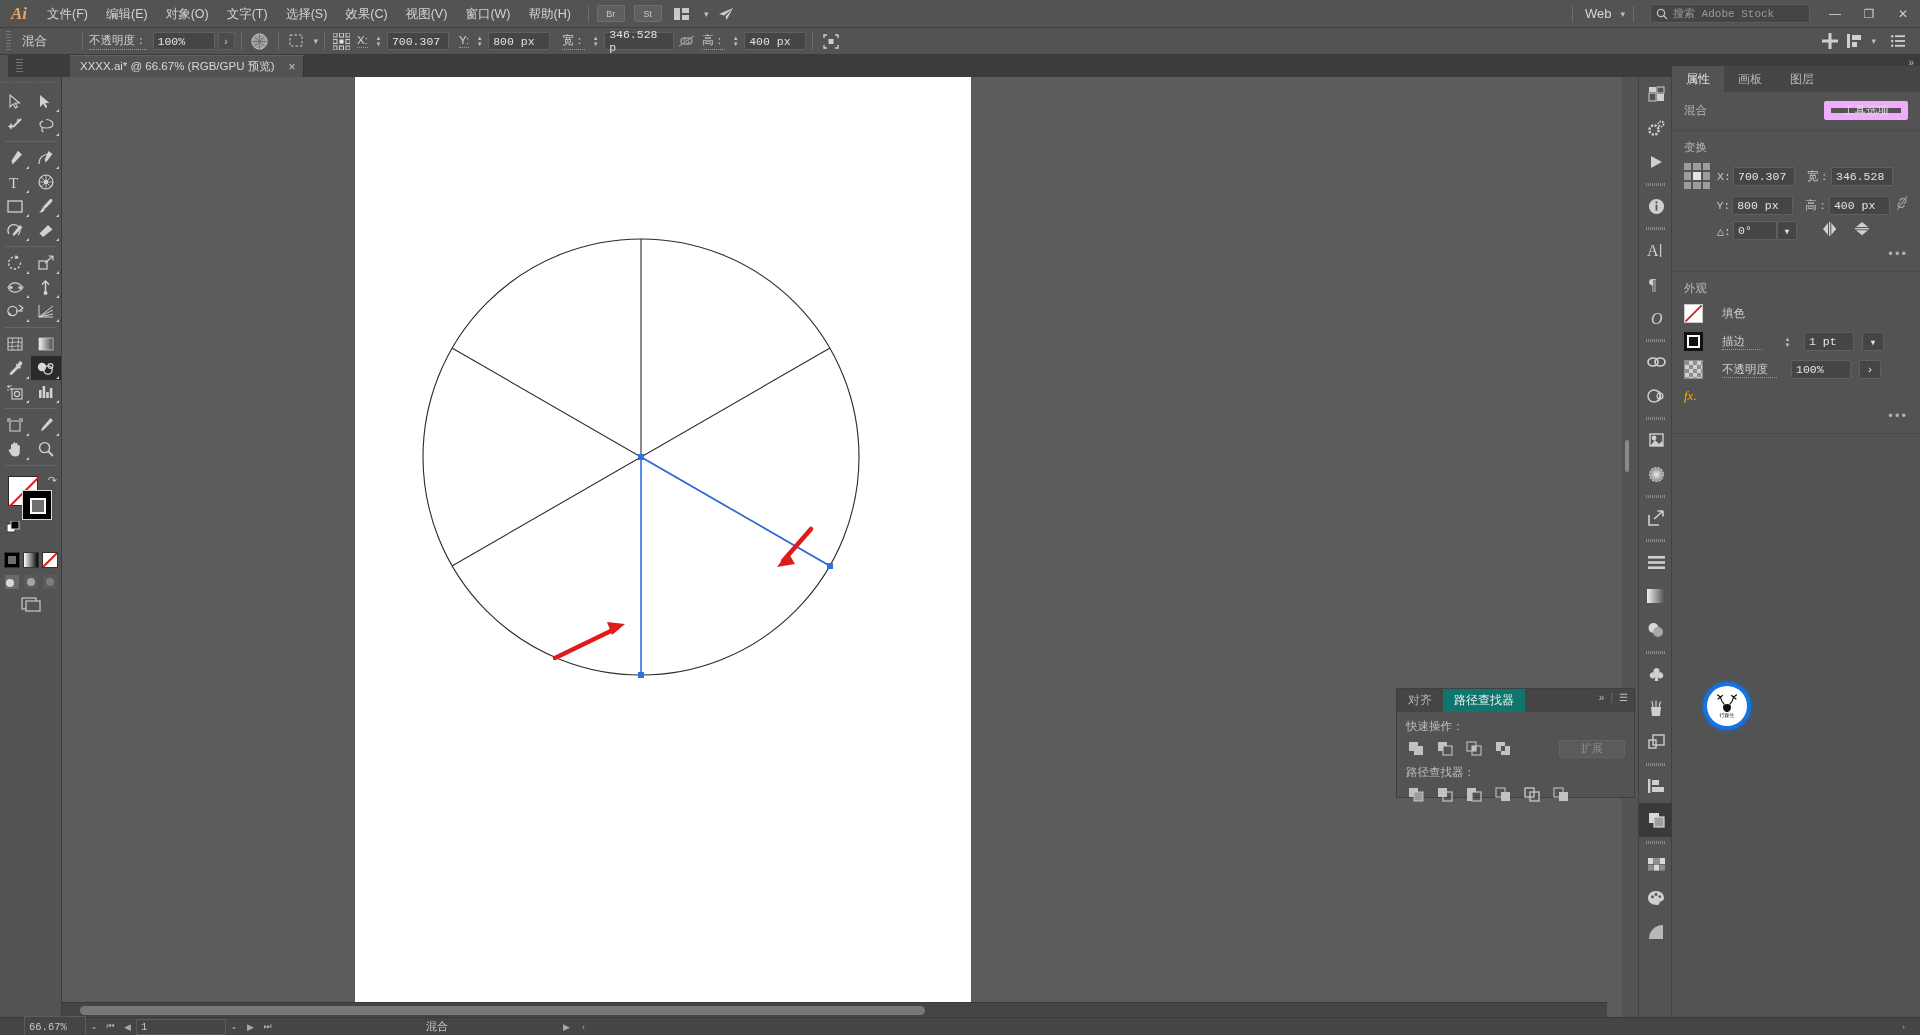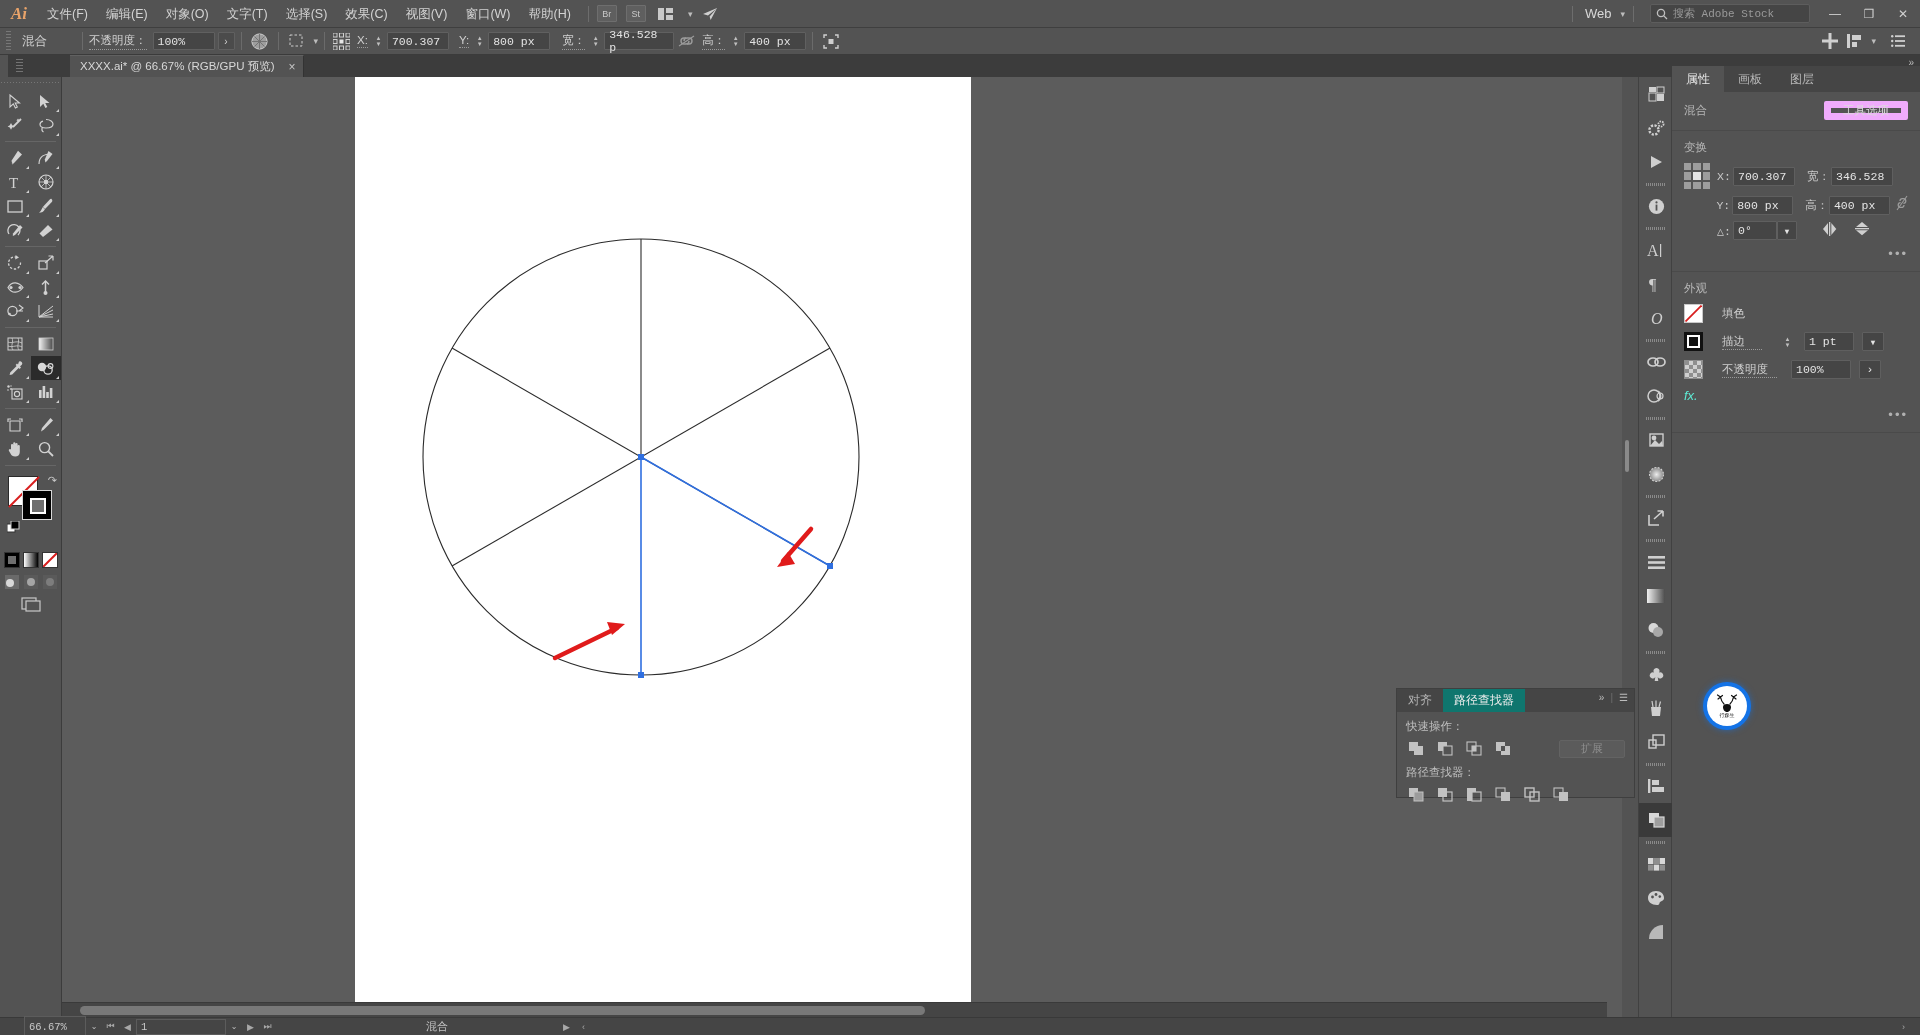--- a/index.html
+++ b/index.html
@@ -23,21 +23,21 @@
     width:38px; height:28px; display:flex; align-items:center; justify-content:center;
     color:#e8a36a; font-size:17px; font-weight:bold; font-style:italic;
     font-family:"Liberation Serif", serif;
   }
   .menu-item {
     padding:0 9px; height:28px; line-height:28px; font-size:12.5px; color:#d3d3d3;
     white-space:nowrap; cursor:default;
   }
   .mb-sep { width:1px; height:16px; background:#6d6d6d; margin:0 8px; }
   .mb-btn {
-    width:20px; height:17px; background:#5f5f5f; border:1px solid #6e6e6e;
+    width:28px; height:17px; background:#5f5f5f; border:1px solid #6e6e6e;
     font-size:9px; color:#c9c9c9; display:flex; align-items:center; justify-content:center;
     margin-right:9px; border-radius:1px;
   }
   .mb-icon { width:22px; height:20px; display:flex; align-items:center; justify-content:center; }
   .spacer { flex:1 1 auto; }
   .web-label { font-size:13px; color:#d8d8d8; padding:0 4px; }
   .chev { font-size:9px; color:#bdbdbd; margin-left:5px; }
   .search-box {
     display:flex; align-items:center; height:19px; width:160px;
     background:#454545; border:1px solid #5d5d5d; border-radius:2px; padding:0 5px;
@@ -1053,21 +1053,21 @@
       </div>
 
       <div class="appr-row">
         <div class="appr-sw" style="border:1px solid #8e8e8e;background:
             repeating-conic-gradient(#d0d0d0 0% 25%, #8f8f8f 0% 50%) 0 0/8px 8px;"></div>
         <span class="appr-lbl" style="width:55px">不透明度</span>
         <div class="tfield" style="width:60px;margin-left:6px;">100%</div>
         <div class="tfield" style="width:22px;justify-content:center;">›</div>
       </div>
 
-      <div style="font-size:13px;color:#5eead4;font-style:italic;font-family:Liberation Sans, sans-serif;margin-top:2px;">fx.</div>
+      <div style="font-size:13px;color:#eab308;font-style:italic;font-family:Liberation Serif, serif;margin-top:2px;">fx.</div>
       <div class="dots" style="margin-top:4px;">•••</div>
     </div>
 
   </div>
 
   <div class="pf-panel">
     <div class="pf-tabs">
       <div class="pf-tab">对齐</div>
       <div class="pf-tab active">路径查找器</div>
       <div class="pf-ctrl">

